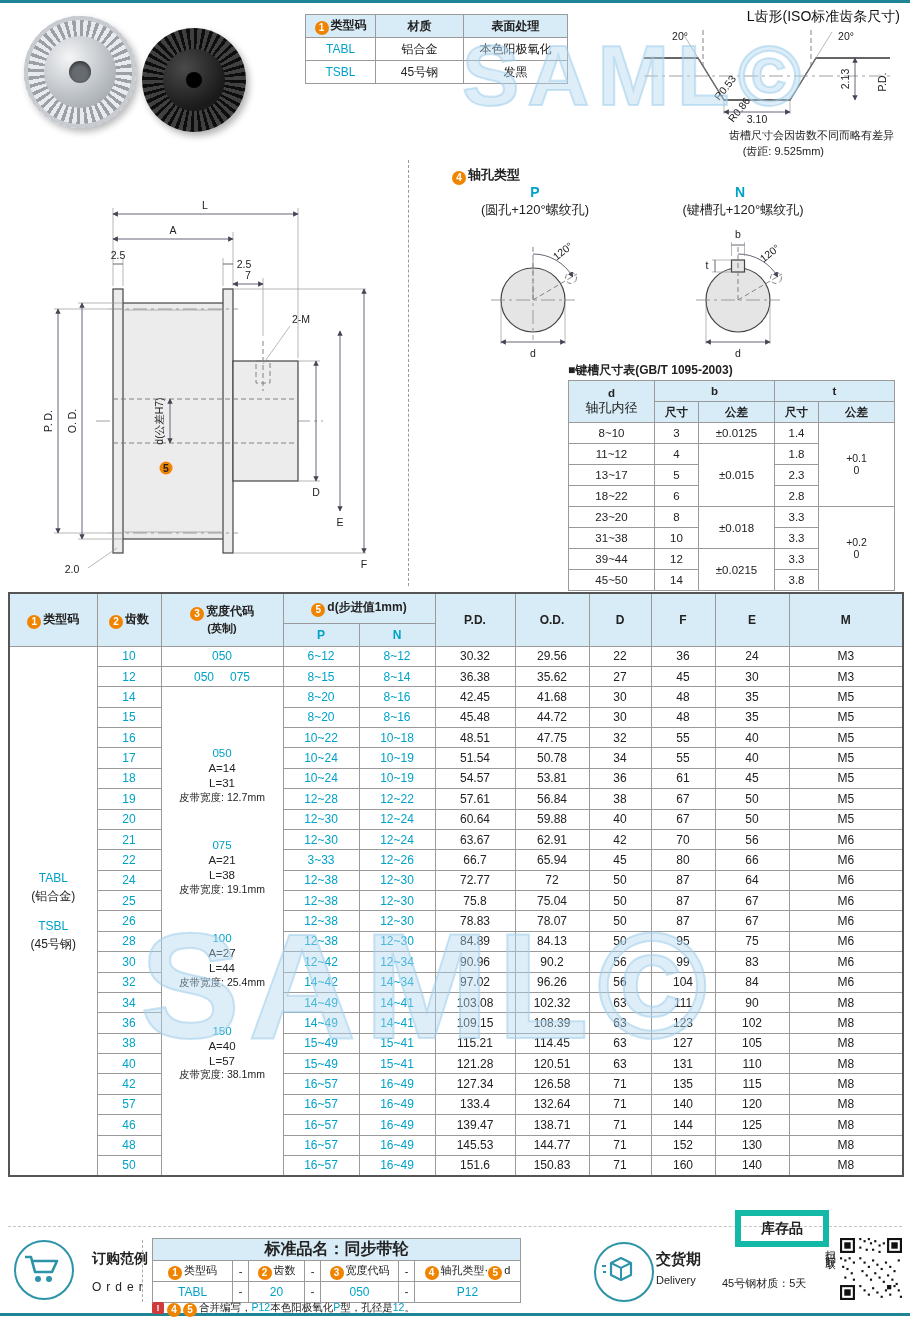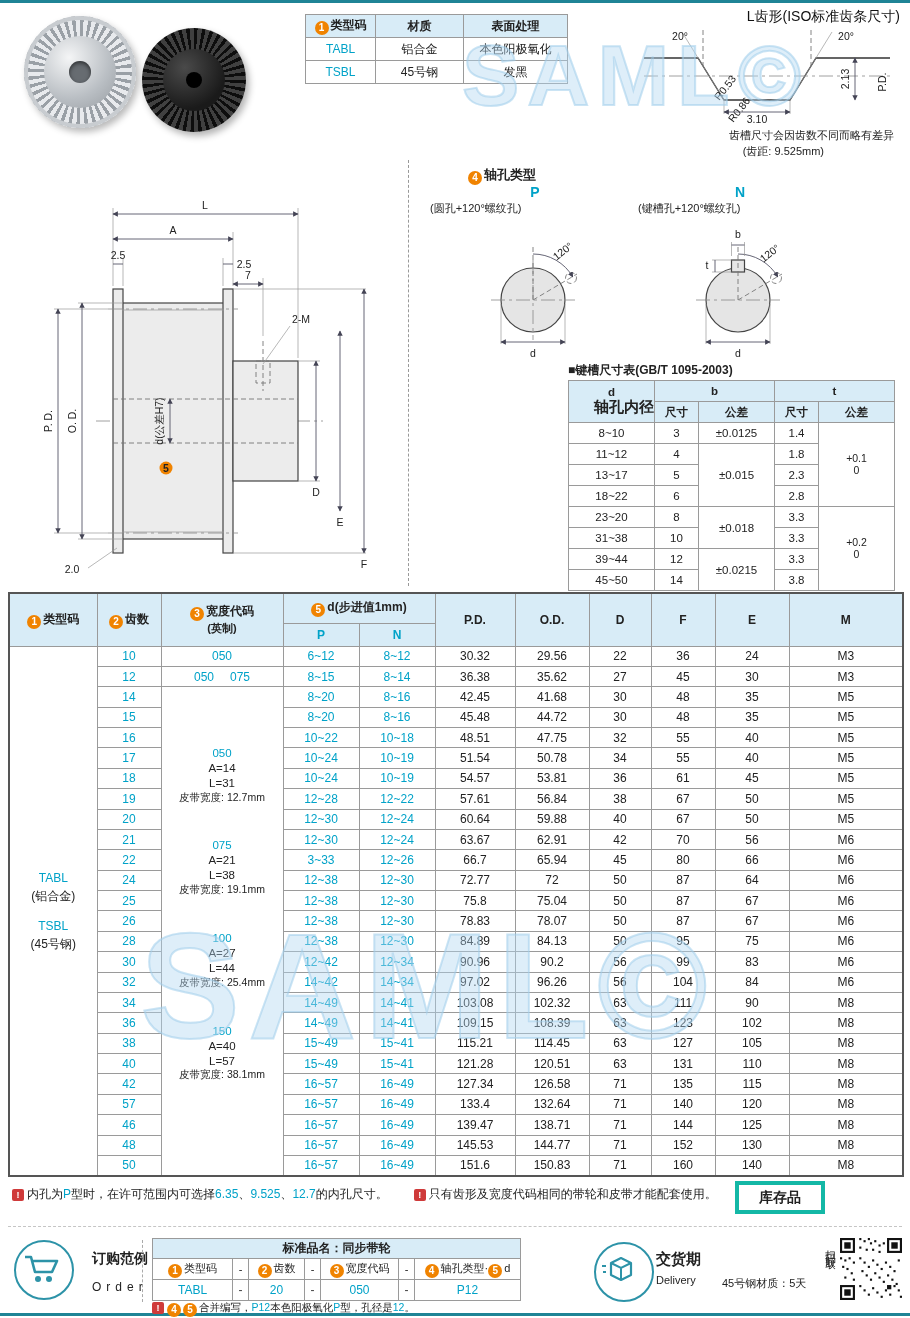--- a/index.html
+++ b/index.html
@@ -46,29 +46,29 @@
   .tooth-note2{position:absolute;top:144px;right:86px;font-size:11px;}
   .vdash{position:absolute;left:408px;top:160px;height:426px;border-left:1px dashed #999;}
   .hdash{position:absolute;left:8px;right:8px;top:1226px;border-top:1px dashed #c5c5c5;}
   .draw-svg{position:absolute;left:18px;top:176px;}
   svg text{font-size:10.5px;fill:#222;font-family:inherit;}
   .dim{stroke:#556;stroke-width:.9;fill:none;}
   .ext{stroke:#999;stroke-width:.7;}
   .cl{stroke:#888;stroke-width:.8;stroke-dasharray:14 4 3 4;}
   .hid{stroke:#777;stroke-width:.9;stroke-dasharray:5 3;fill:none;}
   .part{stroke:#444;stroke-width:1.2;fill:#ececec;}
-  .holes-title{position:absolute;left:452px;top:166px;font-size:13px;font-weight:bold;margin-left:16px;}
+  .holes-title{position:absolute;left:452px;top:166px;font-size:13px;font-weight:bold;}
   .hlabel{position:absolute;width:210px;text-align:center;font-size:14px;font-weight:bold;color:var(--accent);top:184px;}
-  .hdesc{position:absolute;width:210px;text-align:left;font-size:11px;top:201px;}
+  .hdesc{position:absolute;width:210px;text-align:center;font-size:13px;top:201px;}
   .hole-svg{position:absolute;top:216px;}
   .kw-title{position:absolute;left:568px;top:362px;font-size:12px;font-weight:bold;}
   .kwtable{position:absolute;left:568px;top:380px;}
   .kwtable th{background:var(--hdr);font-size:11.5px;font-weight:bold;height:20px;}
   .kwtable td{font-size:11.5px;height:20px;}
-  .kwtable .small{font-size:15px;font-weight:bold;text-align:right;}
+  .kwtable .small{font-size:13px;font-weight:normal;}
   .kwtable .pre{white-space:pre-line;font-size:10.5px;line-height:1.05;}
   
   .mtable{position:absolute;left:8px;top:592px;border:2px solid #555;z-index:2;background:transparent;}
   .mtable thead th{background:var(--hdr);font-size:12px;font-weight:bold;}
   .mtable thead tr:first-child{height:30px;}
   .mtable thead tr:last-child th{height:22px;color:var(--accent);}
   .mtable thead .w2{font-size:11px;font-weight:bold;}
   .mtable tbody tr{height:20.38px;}
   .mtable tbody td{font-size:12px;}
   .typecell div{line-height:1.5;font-size:12px;}
@@ -83,29 +83,29 @@
   .notes{position:absolute;left:12px;top:1186px;font-size:12px;z-index:6;}
   .notes .gap{display:inline-block;width:26px;}
   
   .circ-icon{position:absolute;width:56px;height:56px;border-radius:50%;border:2px solid var(--teal);}
   .oicon{left:14px;top:1240px;} .dicon{left:594px;top:1242px;}
   .order-text{position:absolute;left:92px;top:1250px;}
   .order-text .t1{font-size:14px;font-weight:bold;}
   .order-text .t2{font-size:12px;letter-spacing:5px;margin-top:12px;}
   .odiv{position:absolute;left:142px;top:1240px;height:62px;border-left:1px dashed #aaa;}
   .otable{position:absolute;left:152px;top:1238px;z-index:6;}
-  .otable .ohead{background:var(--hdr);font-weight:bold;font-size:12px;height:19px;}
+  .otable .ohead{background:var(--hdr);font-weight:bold;font-size:16px;height:19px;}
   .otable .olab td{font-size:11px;height:20px;}
   .otable .oval td{font-size:12px;height:20px;color:var(--accent);}
   .otable .oval td.dash{color:#444;}
   .onote{position:absolute;left:152px;top:1301px;font-size:10.5px;z-index:6;}
   .delivery-text{position:absolute;left:656px;top:1250px;}
   .delivery-text .t1{font-size:15px;font-weight:bold;}
   .delivery-text .t2{font-size:11px;margin-top:5px;}
-  .stock-box{position:absolute;left:735px;top:1181px;width:82px;height:25px;border:4px solid #14b8a6;
+  .stock-box{position:absolute;left:735px;top:1210px;width:82px;height:25px;border:6px solid #14b8a6;
              font-size:14px;font-weight:bold;text-align:center;line-height:25px;}
   .stock-time{position:absolute;left:722px;top:1276px;font-size:11px;}
   .qr-cap{position:absolute;left:824px;top:1242px;writing-mode:vertical-rl;font-size:10.5px;letter-spacing:3px;}
   .qr{position:absolute;left:840px;top:1238px;}
 </style>
 </head>
 <body>
 
 <div class="page">
   <svg width="0" height="0" style="position:absolute">
@@ -713,23 +713,20 @@
           <td>151.6</td>
           <td>150.83</td>
           <td>71</td>
           <td>160</td>
           <td>140</td>
           <td>M8</td>
         </tr>
       </tbody>
   </table>
 
-  <div class="notes">
-    <span class="nbadge">!</span><span>内孔为</span><span class="cy">P</span><span>型时，在许可范围内可选择</span><span class="cy">6.35</span><span>、</span><span class="cy">9.525</span><span>、</span><span class="cy">12.7</span><span>的内孔尺寸。</span><span class="gap"></span><span class="nbadge">!</span><span>只有齿形及宽度代码相同的带轮和皮带才能配套使用。</span>
-  </div>
 
   <div class="hdash"></div>
 
   <div class="circ-icon oicon">
     <svg width="52" height="52" viewBox="0 0 52 52">
       <path d="M9 15 h6 l4 15 h17 l5 -11 h-24" fill="none" stroke="#2d93a8" stroke-width="2.6" stroke-linejoin="round"></path>
       <circle cx="22" cy="37" r="3" fill="#2d93a8"></circle>
       <circle cx="33" cy="37" r="3" fill="#2d93a8"></circle>
     </svg>
   </div>

